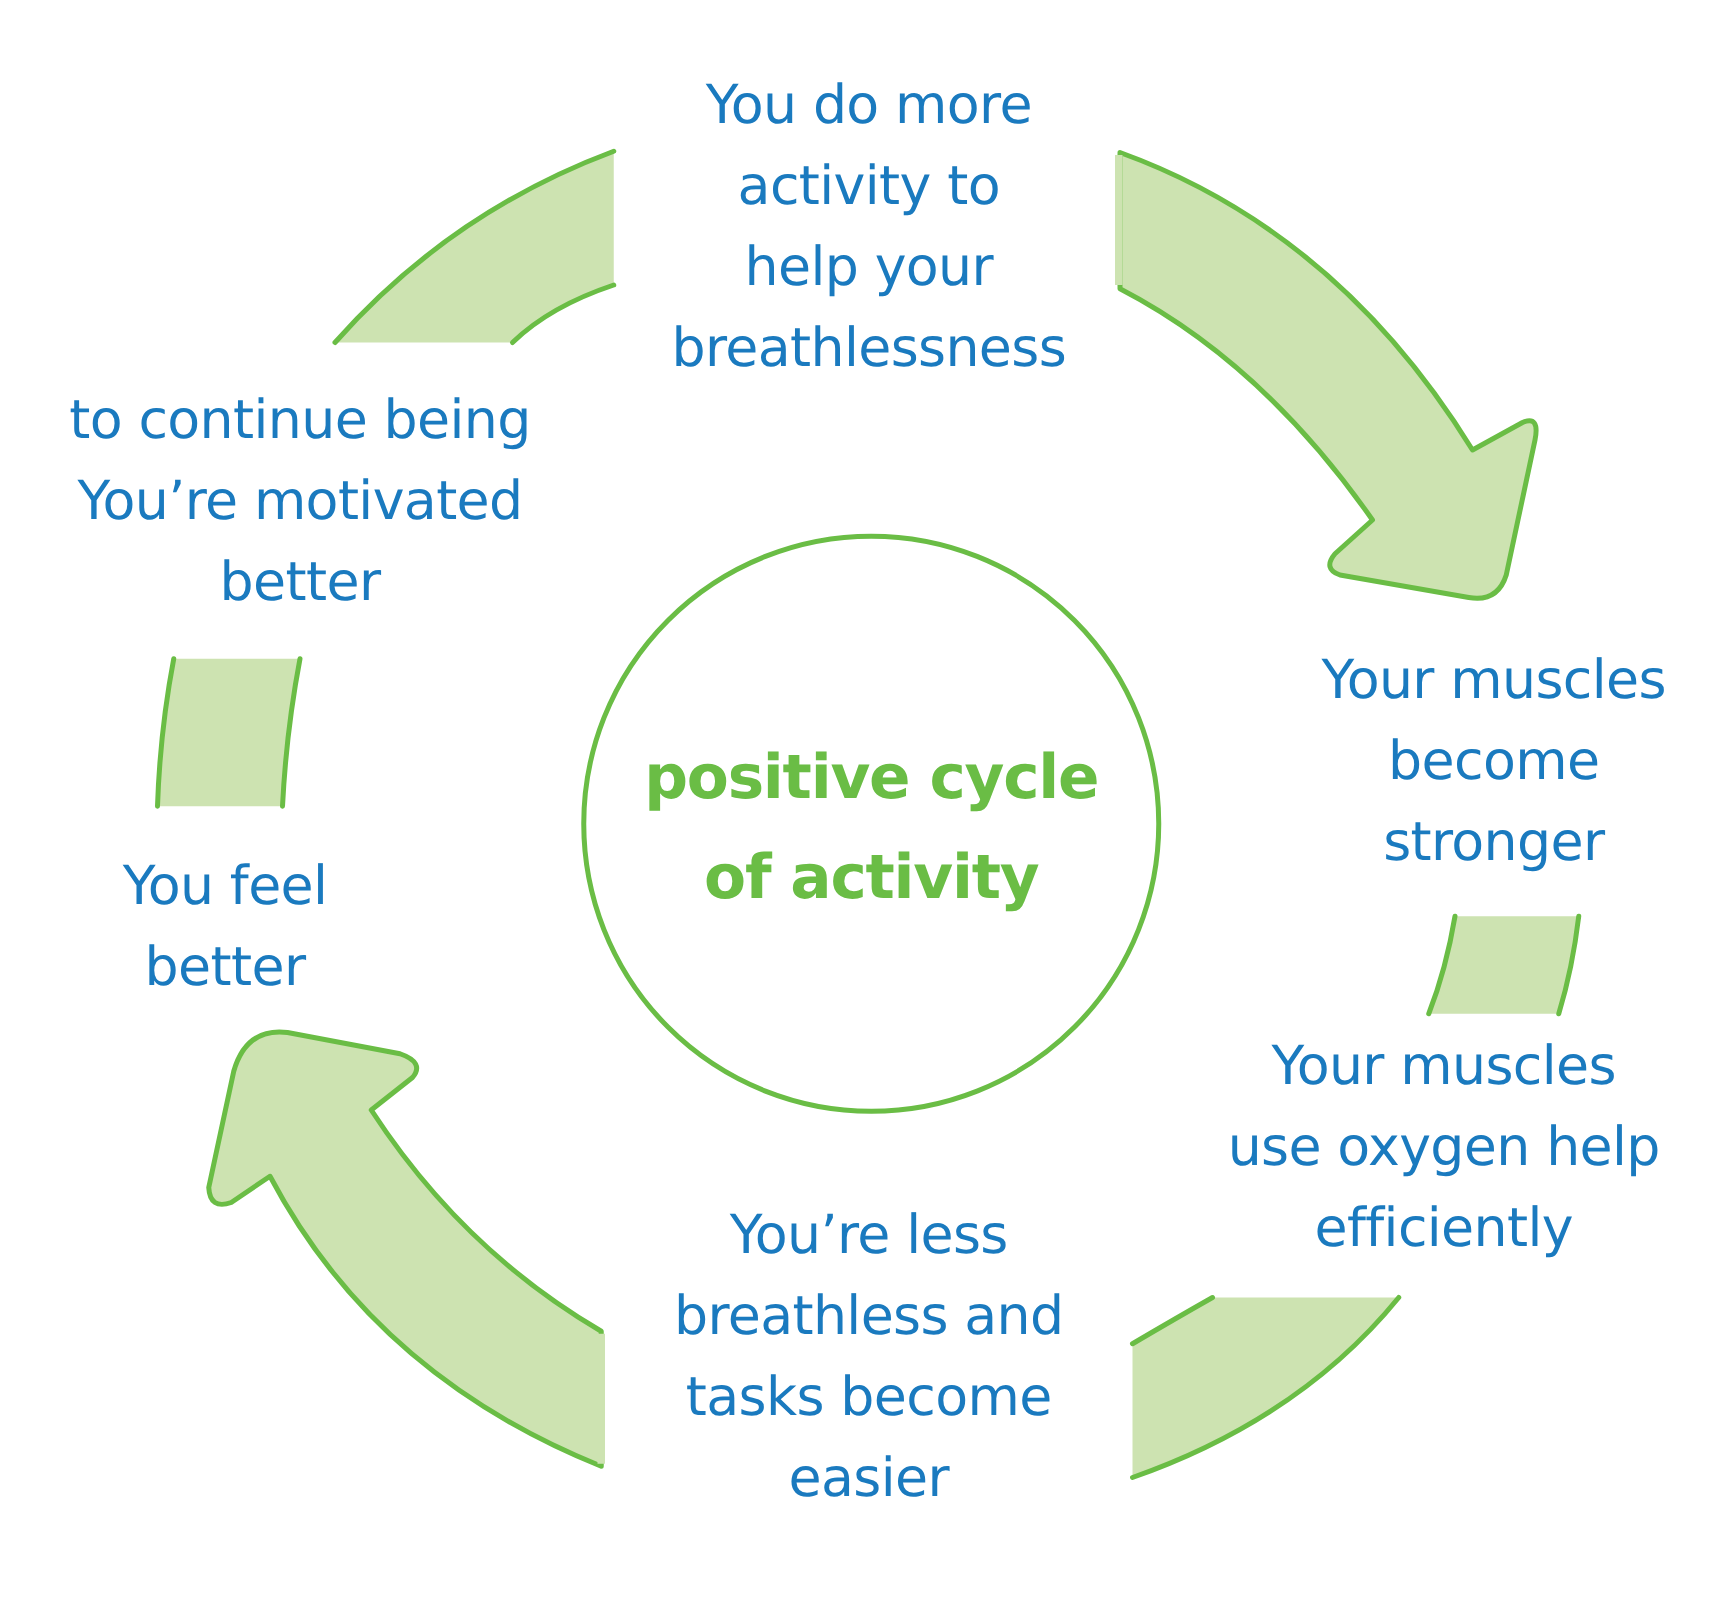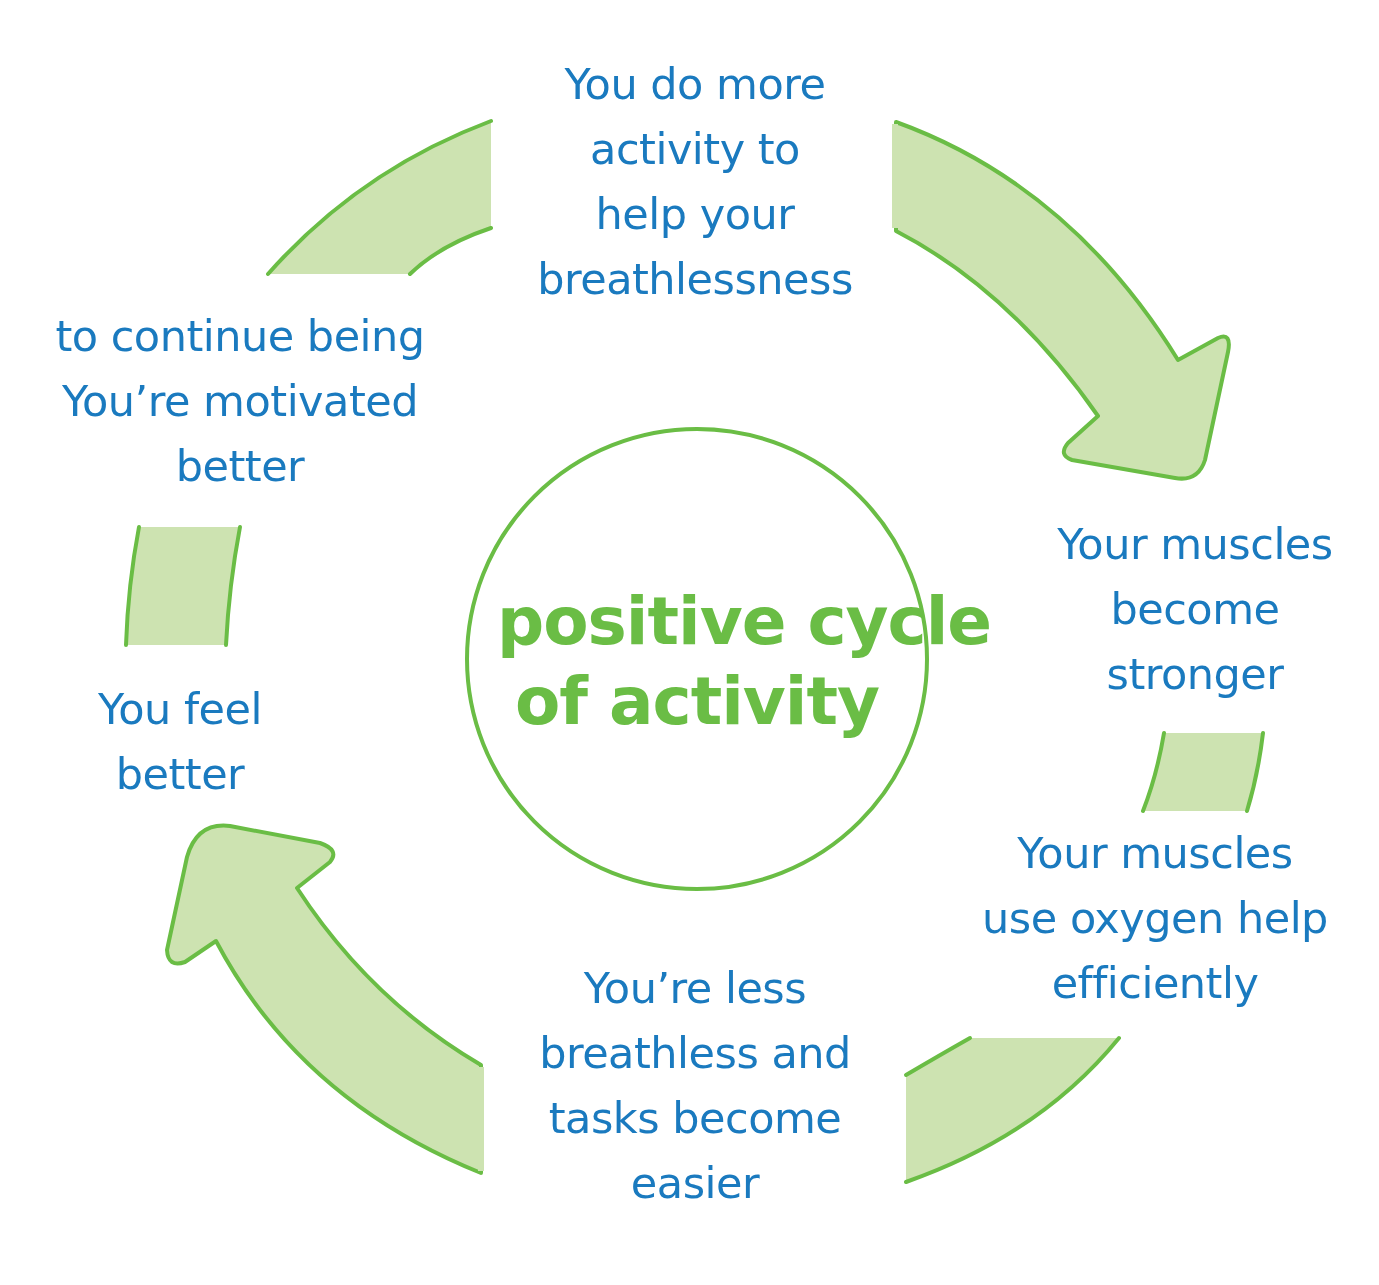--- a/index.html
+++ b/index.html
@@ -16,21 +16,21 @@
       color: #1a7abf;
       text-align: center;
       white-space: nowrap;
       letter-spacing: -0.5px;
     }
     .label span { display: block; }
     .center-label {
       position: absolute;
       font-family: "DejaVu Sans", sans-serif;
       font-weight: bold;
-      font-size: 66px;
+      font-size: 49px;
       line-height: 80px;
       color: #6abd45;
       text-align: center;
       white-space: nowrap;
       letter-spacing: -1px;
     }
     .center-label span { display: block; }
   </style>
 </head>
 <body>

